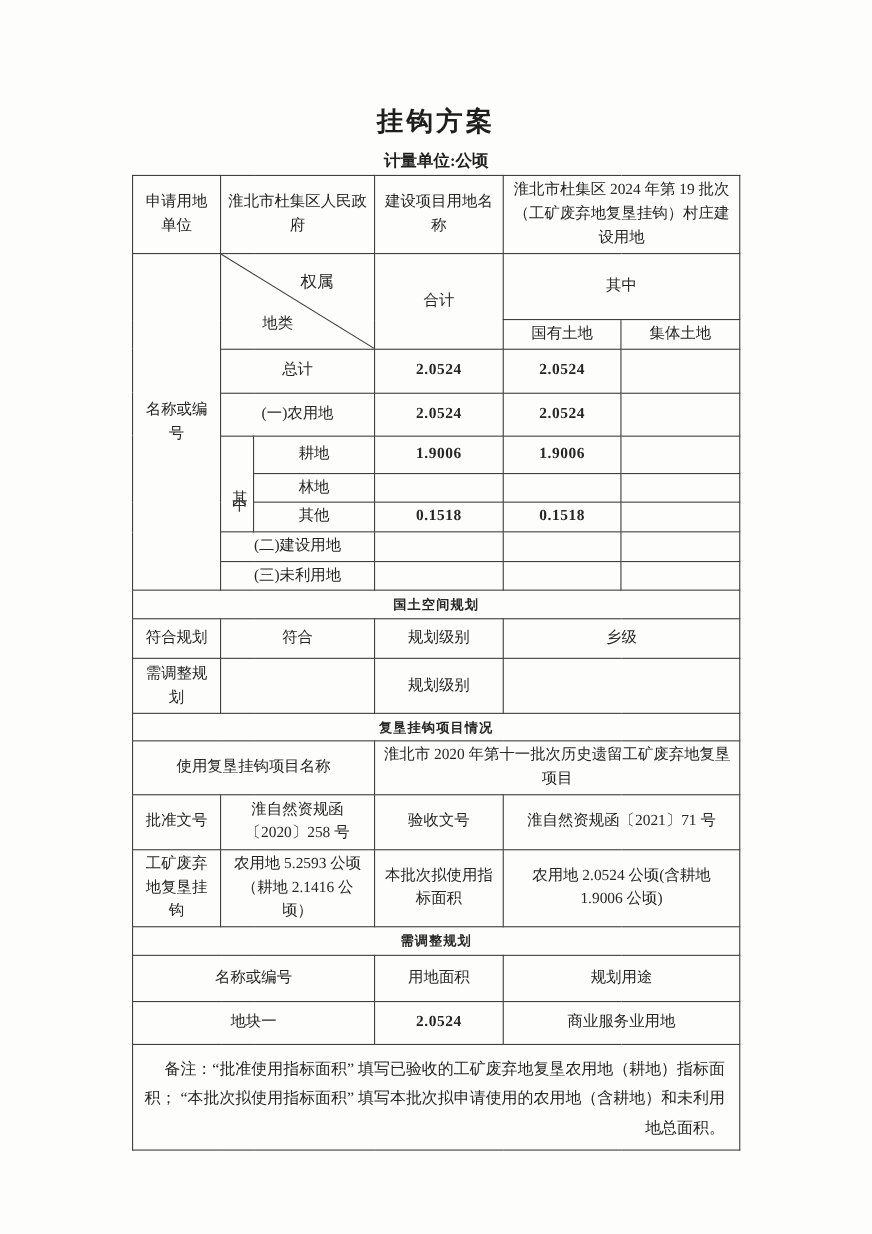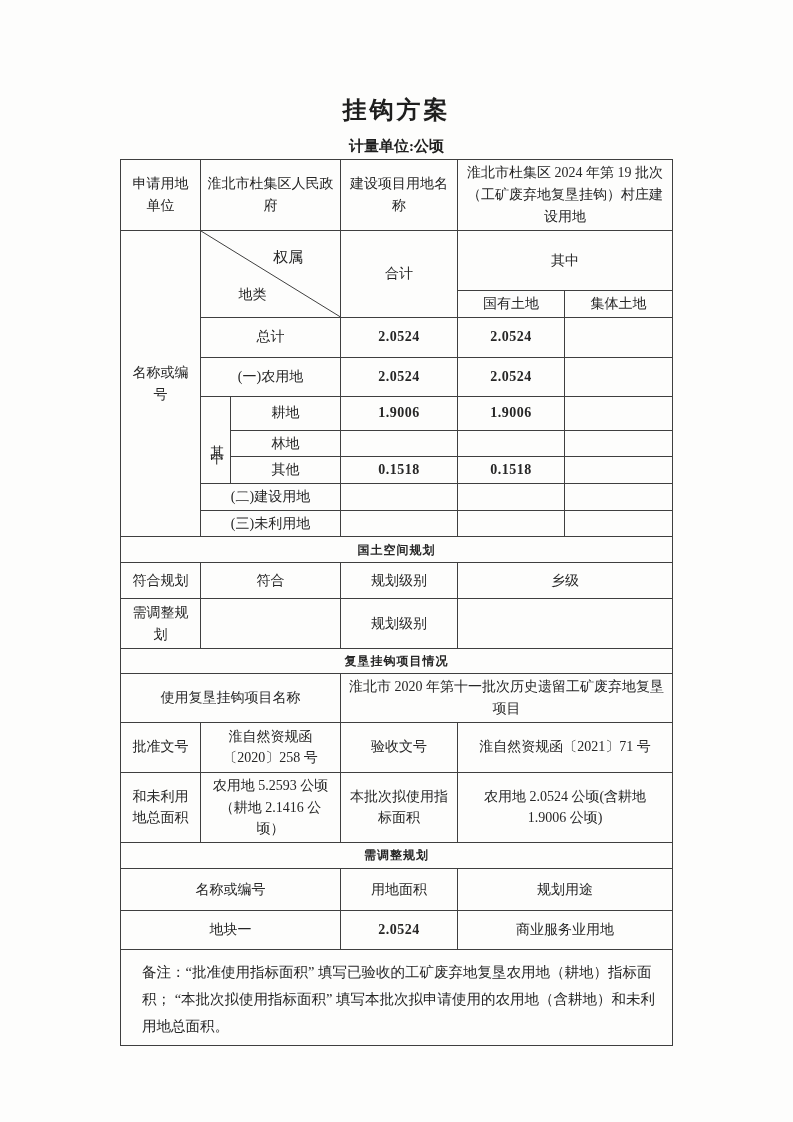--- a/index.html
+++ b/index.html
@@ -57,23 +57,23 @@
   .diag-top  { position:absolute; top:17%;  left:52%; font-size:15px; }
   .diag-bot  { position:absolute; bottom:13%; left:27%; font-size:14px;margin-top:40px; }
   .vert {
     writing-mode:vertical-rl;
     text-orientation:upright;
     letter-spacing:6px;
     margin:0 auto;
     font-size:14px;
   }
   td.remarks {
-    text-align:left;
+    text-align:right;
     vertical-align:top;
-    padding:9px 13px 6px 21px;
+    padding:9px 13px 6px 3px;
     font-size:14.5px;
     line-height:1.85;
   }
   .num { letter-spacing:0.5px;font-weight:bold; }
 </style>
 </head>
 <body>
 
 <div class="page">
 
@@ -190,21 +190,21 @@
       <td colspan="3">使用复垦挂钩项目名称</td>
       <td colspan="3">淮北市 2020 年第十一批次历史遗留工矿废弃地复垦项目</td>
     </tr>
     <tr style="height:50px">
       <td>批准文号</td>
       <td colspan="2">淮自然资规函〔2020〕258 号</td>
       <td>验收文号</td>
       <td colspan="2">淮自然资规函〔2021〕71 号</td>
     </tr>
     <tr style="height:60px">
-      <td>和未利用地总面积</td>
+      <td>工矿废弃地复垦挂钩</td>
       <td colspan="2">农用地 5.2593 公顷（耕地 2.1416 公顷）</td>
       <td>本批次拟使用指标面积</td>
       <td colspan="2">农用地 2.0524 公顷(含耕地 1.9006 公顷)</td>
     </tr>
 
     <tr style="height:26px">
       <td colspan="6" class="section-hdr">需调整规划</td>
     </tr>
     <tr style="height:42px">
       <td colspan="3">名称或编号</td>

